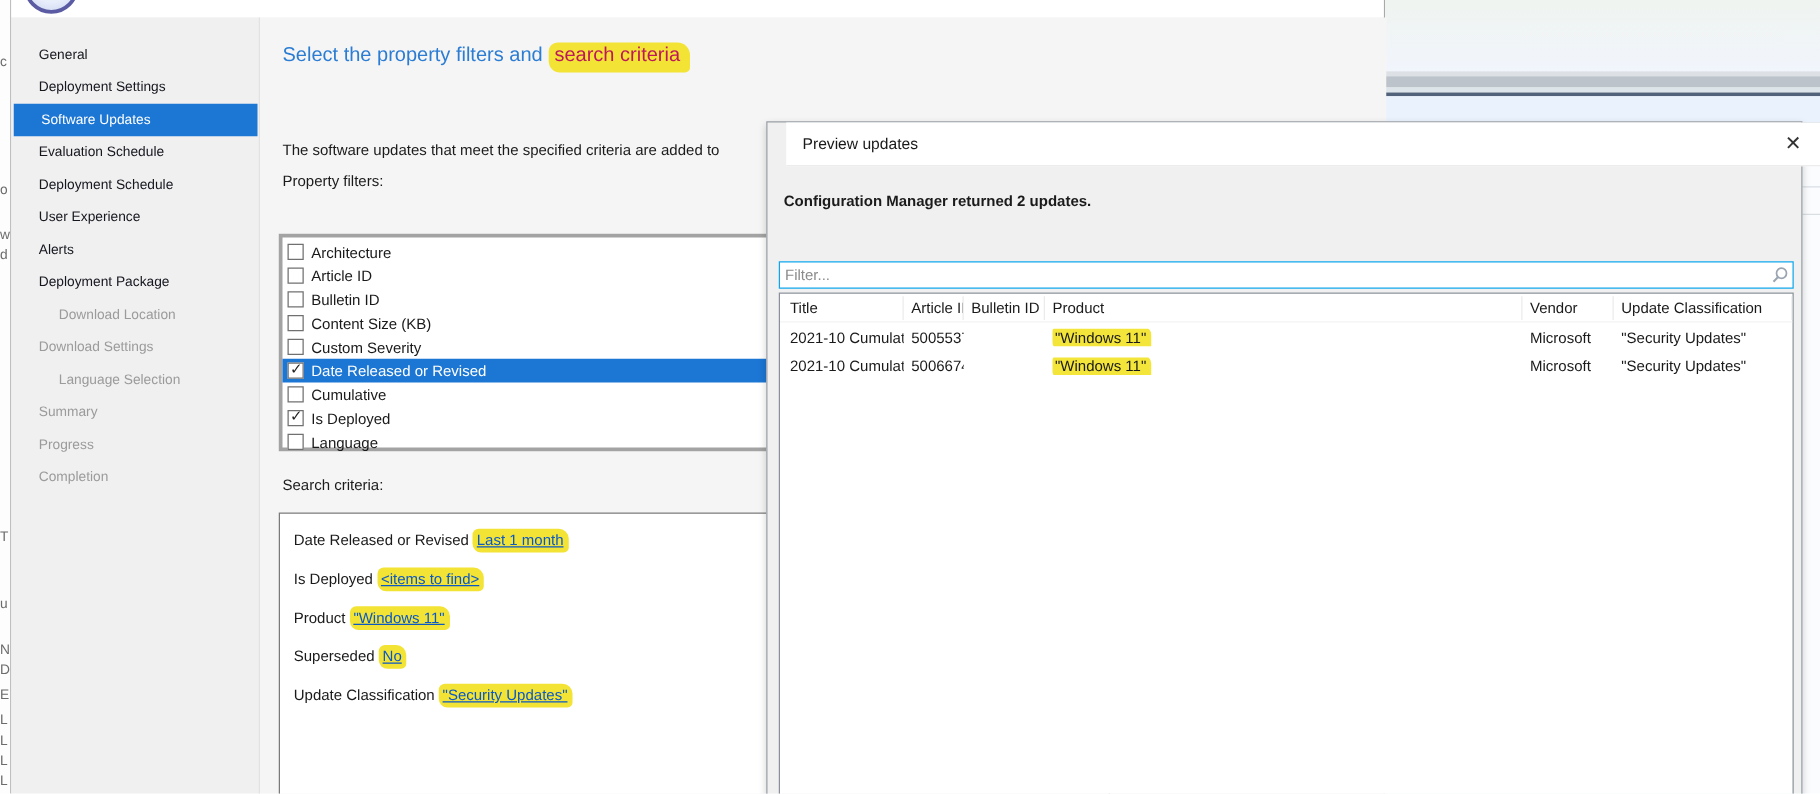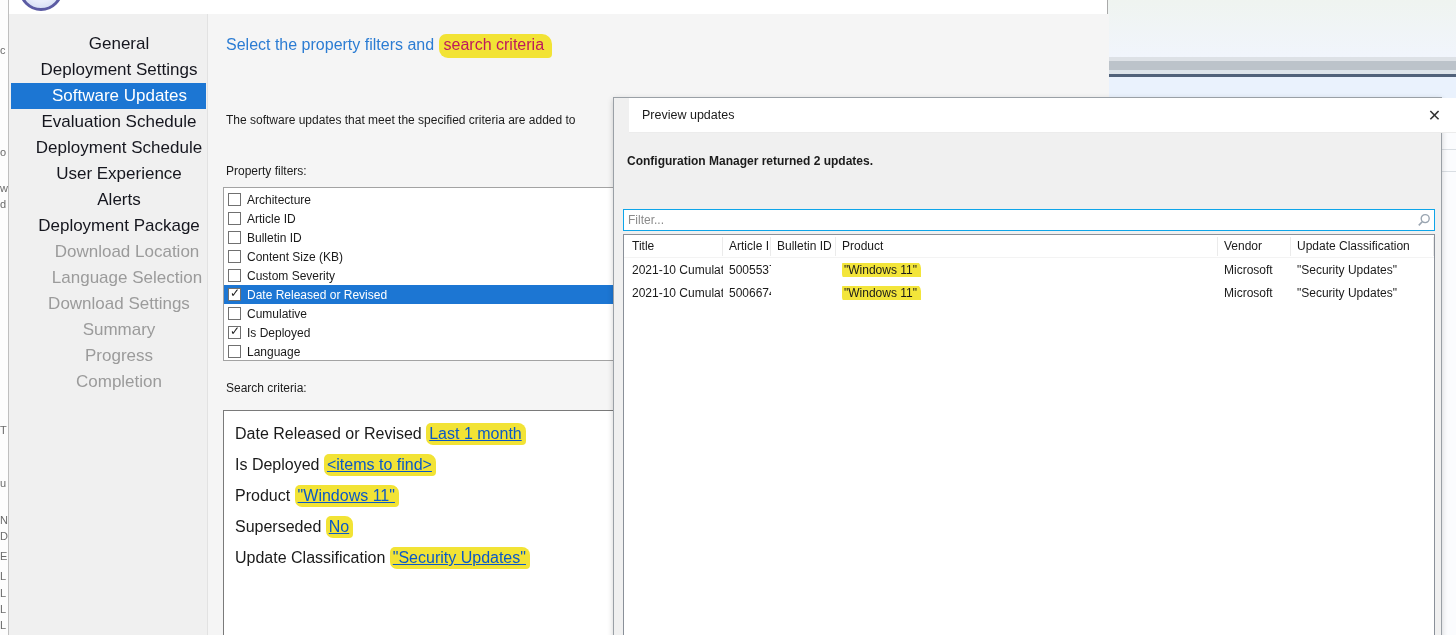--- a/index.html
+++ b/index.html
@@ -26,46 +26,46 @@
 
   
   .wizard { position:absolute; left:8px; top:0; width:1100px; height:635px; background:#f5f5f5;
             border-left:1px solid #bfbfbf; border-right:1px solid #a9a9a9; z-index:1; }
   .wizard-topbar { position:absolute; left:0; top:0; width:100%; height:14px; background:#ffffff; }
   .wizard-icon { position:absolute; left:10px; top:-33px; width:44px; height:44px; border-radius:50%;
                  border:3px solid #5b5ba3; background:radial-gradient(circle at 50% 40%, #e9eefb 55%, #c6d2ee); }
 
   .sidebar { position:absolute; left:0; top:14px; width:199px; height:621px; background:#f0f0f0;
              border-right:1px solid #e2e2e2; padding-top:17px; }
-  .nav-item { height:26px; line-height:26px; padding-left:22px; font-size:17px; color:#15161e; white-space:nowrap;text-align:center; }
+  .nav-item { height:26px; line-height:26px; padding-left:22px; font-size:11px; color:#15161e; white-space:nowrap; }
   .nav-item.sub { padding-left:38px; }
   .nav-item.disabled { color:#9b9b9b; }
   .nav-item.selected { background:#1c76d3; color:#ffffff; margin-left:2px; width:195px; }
 
   .content { position:absolute; left:199px; top:14px; width:901px; height:621px; background:#f5f5f5; }
   .page-heading { position:absolute; left:18px; top:22px; font-size:16px; color:#2b7cd3; white-space:nowrap; }
   .mark { background:#f2e335; border-radius:7px 10px 4px 9px; padding:2px 8px 5px 5px; }
   .page-heading .mark { color:#be185d; }
   .page-desc { position:absolute; left:18px; top:99px; font-size:12px; color:#1b1b1b; white-space:nowrap; }
 
   .field-label { position:absolute; left:18px; font-size:12px; color:#1b1b1b; }
-  .lbl-filters  { top:124px;margin-top:26px; }
+  .lbl-filters  { top:124px; }
   .lbl-criteria { top:367px;text-align:center; }
 
   .listbox { position:absolute; left:15px; top:173px; width:665px; height:174px; background:#ffffff;
-             border:1px solid #a3a3a3; padding-top:2px; }
+             border:3px solid #a3a3a3; padding-top:2px; }
   .opt-row { height:19px; display:flex; align-items:center; padding-left:4px; font-size:12px; color:#1a1a1a; }
   .opt-row.selected { background:#1c76d3; color:#ffffff; }
   .checkbox { width:13px; height:13px; background:#fff; border:1px solid #707070; margin-right:6px;
               position:relative; flex:0 0 13px; }
   .checkbox .tick { position:absolute; left:1px; top:-3px; font-size:12px; color:#1f1f1f; }
 
   .criteria-box { position:absolute; left:15px; top:396px; width:665px; height:260px; background:#ffffff;
                   border:1px solid #7a7a7a; padding:14px 0 0 11px; }
-  .crit-line { height:31px; font-size:16px; color:#1a1a1a; white-space:nowrap; }
+  .crit-line { height:31px; font-size:12px; color:#1a1a1a; white-space:nowrap; }
   .crit-link { color:#0a58c8; text-decoration:underline; background:#f2e335; padding:2px 4px 3px 3px;
                border-radius:5px 8px 4px 7px; cursor:pointer; }
 
   
   .dialog { position:absolute; left:613px; top:97px; width:829px; height:545px; background:#f0f0f0;
             border:1px solid #9aa0a6; box-shadow:0 2px 6px rgba(0,0,0,0.18); z-index:3; }
   .dialog-titlebar { position:absolute; left:0; top:0; width:100%; height:35px; background:#ffffff;
                      border-bottom:1px solid #ececec;margin-left:15px; }
   .dialog-title { position:absolute; left:13px; top:10px; font-size:12.5px; color:#1a1a1a; }
   .dialog-close { position:absolute; right:8px; top:4px; width:27px; height:27px; background:none; border:none;
@@ -131,22 +131,22 @@
     <div class="sidebar">
       <div class="nav-item">General</div>
       <div class="nav-item">Deployment Settings</div>
       <div class="nav-item selected">Software Updates</div>
       <div class="nav-item">Evaluation Schedule</div>
       <div class="nav-item">Deployment Schedule</div>
       <div class="nav-item">User Experience</div>
       <div class="nav-item">Alerts</div>
       <div class="nav-item">Deployment Package</div>
       <div class="nav-item sub disabled">Download Location</div>
+      <div class="nav-item disabled">Download Settings</div>
       <div class="nav-item sub disabled">Language Selection</div>
-      <div class="nav-item disabled">Download Settings</div>
       <div class="nav-item disabled">Summary</div>
       <div class="nav-item disabled">Progress</div>
       <div class="nav-item disabled">Completion</div>
     </div>
 
     <div class="content">
       <div class="page-heading">
         <span>Select the property filters and </span><span class="mark">search criteria</span>
       </div>
       <div class="page-desc">The software updates that meet the specified criteria are added to</div>

